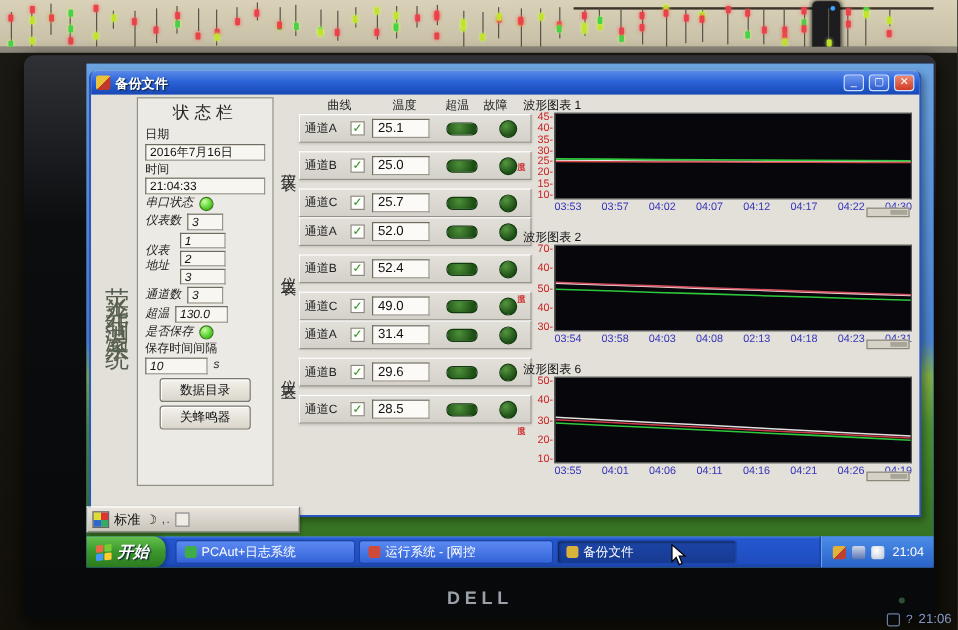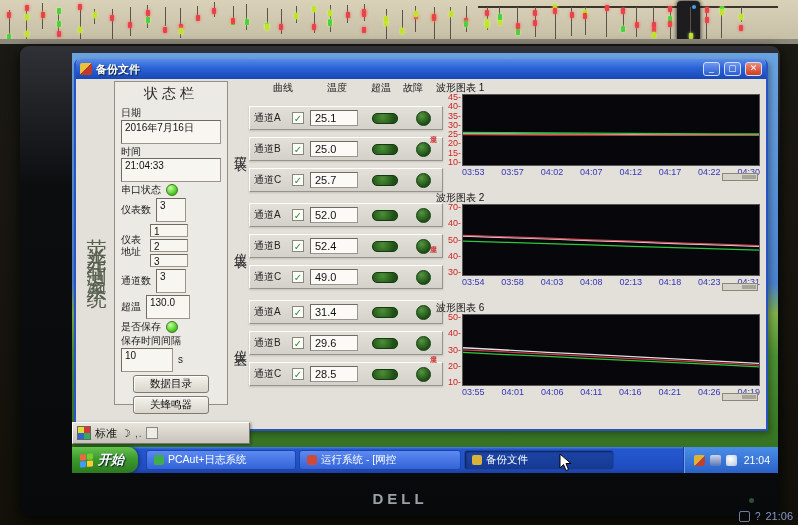--- a/index.html
+++ b/index.html
@@ -31,36 +31,36 @@
   .menubar{height:18px;flex:0 0 18px;background:#e8e5de;border-bottom:1px solid #b3afa4;display:flex;align-items:center;padding-left:4px;}
   .menu-item{font-size:11px;color:#1c1c1c;padding:1px 9px;}
   .client{position:relative;flex:1;background:#e3e0da;overflow:hidden;}
 
   .vtitle{position:absolute;left:5px;top:34px;height:276px;width:30px;writing-mode:vertical-rl;text-orientation:upright;font-size:20px;letter-spacing:7px;color:#57604f;text-align:center;}
 
   
   .status-panel{position:absolute;left:38px;top:2px;width:114px;height:324px;border:1px solid #938f84;background:#eceae4;padding:2px 6px;display:flex;flex-direction:column;gap:2px;}
   .sp-title{font-size:14px;color:#2a2a2a;text-align:center;letter-spacing:4px;padding:1px 0 2px;}
   .sp-label{font-size:10px;color:#222;line-height:1.15;}
-  .sp-box{background:#f8f6f1;border:1px solid #9a968c;border-top-color:#6f6b61;border-left-color:#6f6b61;font-size:10px;color:#111;padding:1px 3px;height:24px;line-height:11px;}
+  .sp-box{background:#f8f6f1;border:1px solid #9a968c;border-top-color:#6f6b61;border-left-color:#6f6b61;font-size:10px;color:#111;padding:1px 3px;height:14px;line-height:11px;}
   .sp-field{display:flex;flex-direction:column;gap:1px;}
-  .sp-row{display:flex;align-items:center;gap:5px;}
+  .sp-row{display:flex;align-items:center;gap:5px;font-style:italic;}
   .led{width:12px;height:12px;border-radius:50%;border:1px solid #3f7a1f;background:radial-gradient(circle at 35% 30%,#c6ff9e,var(--led-on,#54cf2c) 60%,#2f9718);}
   .sp-combo{display:flex;align-items:center;gap:3px;background:#f8f6f1;border:1px solid #9a968c;height:15px;padding:0 2px;font-size:10px;color:#111;}
   .io-icon{font-size:6px;color:#333;border:1px solid #999;padding:0 1px;background:#eee;line-height:7px;}
   .addr-boxes{display:flex;flex-direction:column;gap:2px;}
   .addr-boxes .sp-box{width:38px;height:13px;}
   .two-line{width:24px;}
   .xp-btn{width:76px;height:20px;margin:1px auto 0;background:linear-gradient(180deg,#f4f2ec,#d9d5cb);border:1px solid #7d7a70;border-radius:3px;font-size:10.5px;color:#111;font-family:"Liberation Sans",sans-serif;box-shadow:inset 1px 1px 0 #fff;}
 
   
   .channels{position:absolute;left:155px;top:2px;width:194px;height:326px;}
   .chan-headers{display:grid;grid-template-columns:36px 20px 52px 42px 30px;column-gap:2px;padding:0 4px;height:14px;}
   .chan-headers span{font-size:10px;color:#222;text-align:right;}
-  .inst-group{display:flex;margin-top:11px;}
+  .inst-group{display:flex;}
   .inst-name{width:18px;writing-mode:vertical-rl;text-orientation:upright;font-size:13px;color:#333;letter-spacing:3px;text-align:center;align-self:center;}
   .inst-rows{flex:1;display:flex;flex-direction:column;gap:7px;}
   .chan-row{height:24px;background:linear-gradient(180deg,#e3e0da,#d4d1ca);border:1px solid #fff;border-right-color:#96938a;border-bottom-color:#96938a;box-shadow:0 1px 2px rgba(0,0,0,.15);display:grid;grid-template-columns:36px 16px 52px 42px 30px;column-gap:2px;align-items:center;padding:0 4px;}
   .chan-label{font-size:10px;color:#222;}
   .chan-check{width:12px;height:12px;background:#fdfdfb;border:1px solid #8a877d;font-size:10px;line-height:11px;color:#2d9120;text-align:center;}
   .chan-val{width:48px;height:16px;background:#fbfaf6;border:1px solid #9a968c;border-top-color:#6f6b61;border-left-color:#6f6b61;font-size:11px;color:#111;padding:1px 4px;line-height:13px;}
   .led-rect{width:26px;height:11px;margin:0 auto;border-radius:5px;border:1px solid #123c0e;background:radial-gradient(circle at 40% 30%,#4d8f38,#1d4f16 75%);}
   .led-round{width:15px;height:15px;margin:0 auto;border-radius:50%;border:1px solid #123c0e;background:radial-gradient(circle at 35% 30%,#55963f,#1d4f16 70%);}
 
   

